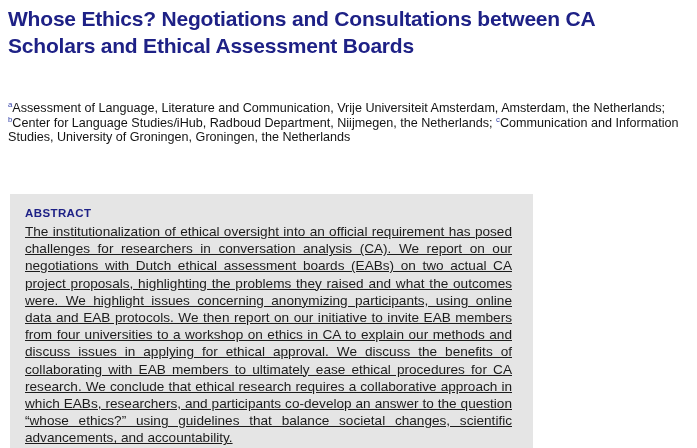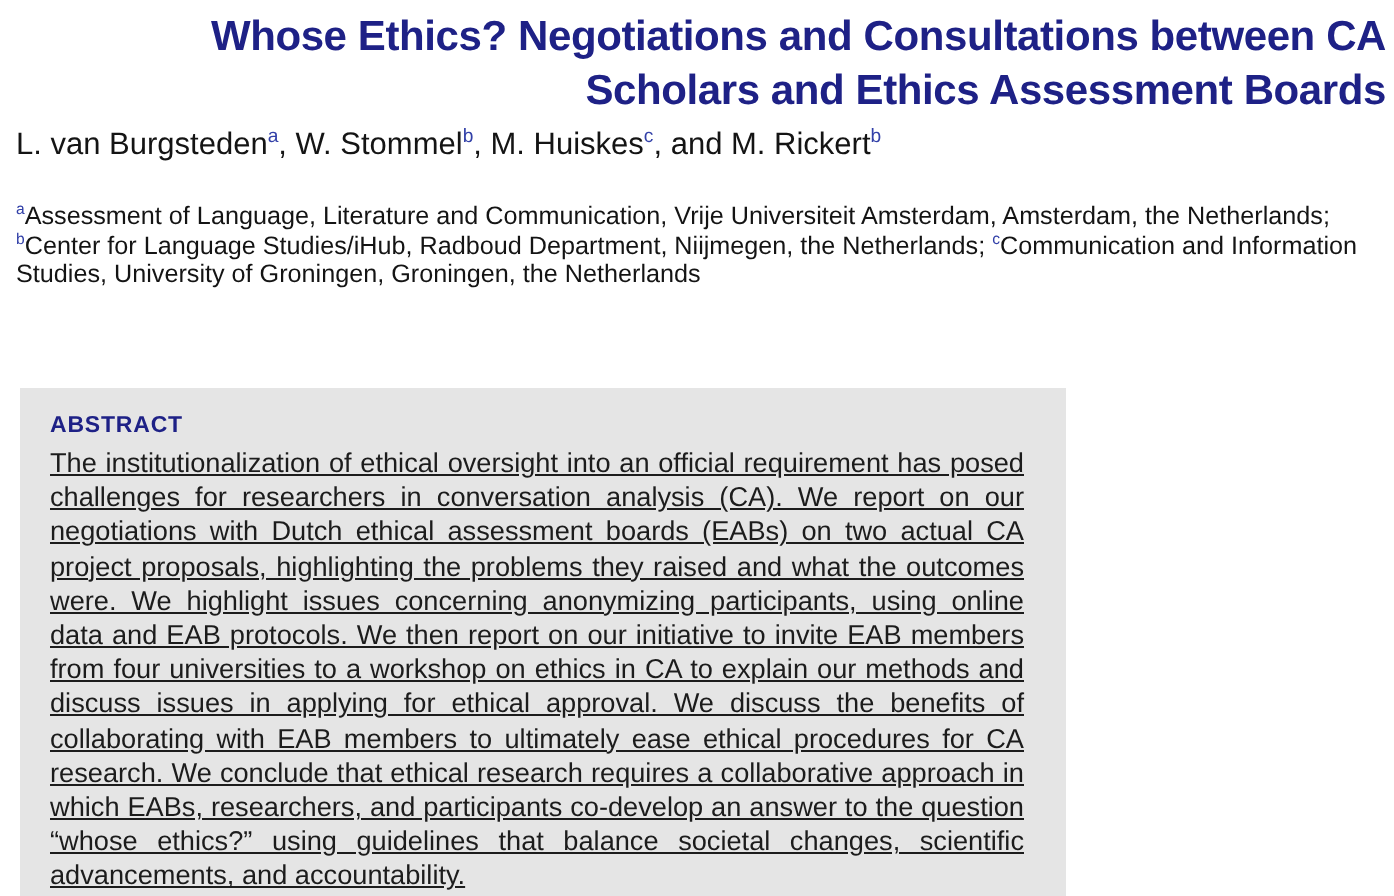--- a/index.html
+++ b/index.html
@@ -71,28 +71,25 @@
     line-height: 17.2px;
     text-align: justify;
     text-decoration: underline;
   }
 </style>
 </head>
 <body>
 
 <div class="page">
 
-  <h1 class="title" style="margin:0;text-align:right;">
+  <h1 class="title" style="margin:0;">
     <span>Whose Ethics? Negotiations and Consultations between CA</span><br>
-    <span>Scholars and Ethics Assessment Boards</span>
+    <span>Scholars and Ethical Assessment Boards</span>
   </h1>
 
-  <div class="authors">
-    <span>L. van Burgsteden</span><sup>a</sup><span>, W. Stommel</span><sup>b</sup><span>, M. Huiskes</span><sup>c</sup><span>, and M. Rickert</span><sup>b</sup>
-  </div>
 
   <div class="affiliations">
     <sup>a</sup><span>Assessment of Language, Literature and Communication, Vrije Universiteit Amsterdam, Amsterdam, the Netherlands; </span><sup>b</sup><span>Center for Language Studies/iHub, Radboud Department, Niijmegen, the Netherlands; </span><sup>c</sup><span>Communication and Information Studies, University of Groningen, Groningen, the Netherlands</span>
   </div>
 
   <div class="abstract-box">
     <div class="abstract-heading">ABSTRACT</div>
     <div class="abstract-text">The institutionalization of ethical oversight into an official requirement has posed challenges for researchers in conversation analysis (CA). We report on our negotiations with Dutch ethical assessment boards (EABs) on two actual CA project proposals, highlighting the problems they raised and what the outcomes were. We highlight issues concerning anonymizing participants, using online data and EAB protocols. We then report on our initiative to invite EAB members from four universities to a workshop on ethics in CA to explain our methods and discuss issues in applying for ethical approval. We discuss the benefits of collaborating with EAB members to ultimately ease ethical procedures for CA research. We conclude that ethical research requires a collaborative approach in which EABs, researchers, and participants co-develop an answer to the question “whose ethics?” using guidelines that balance societal changes, scientific advancements, and accountability.</div>
   </div>
 

